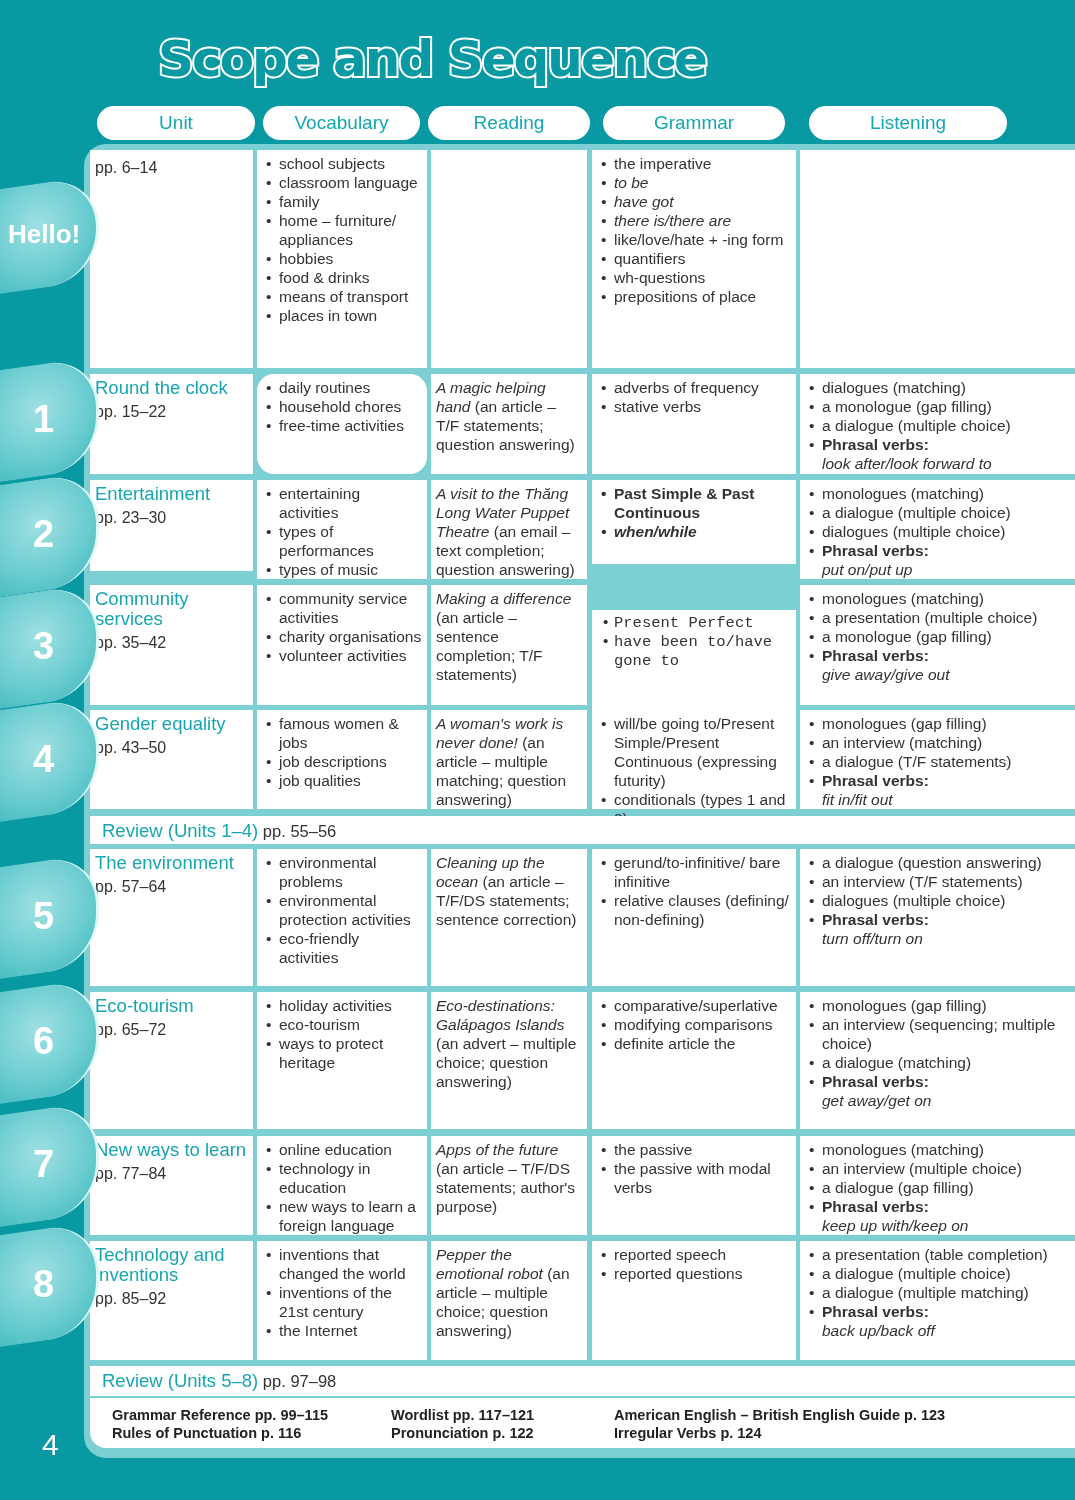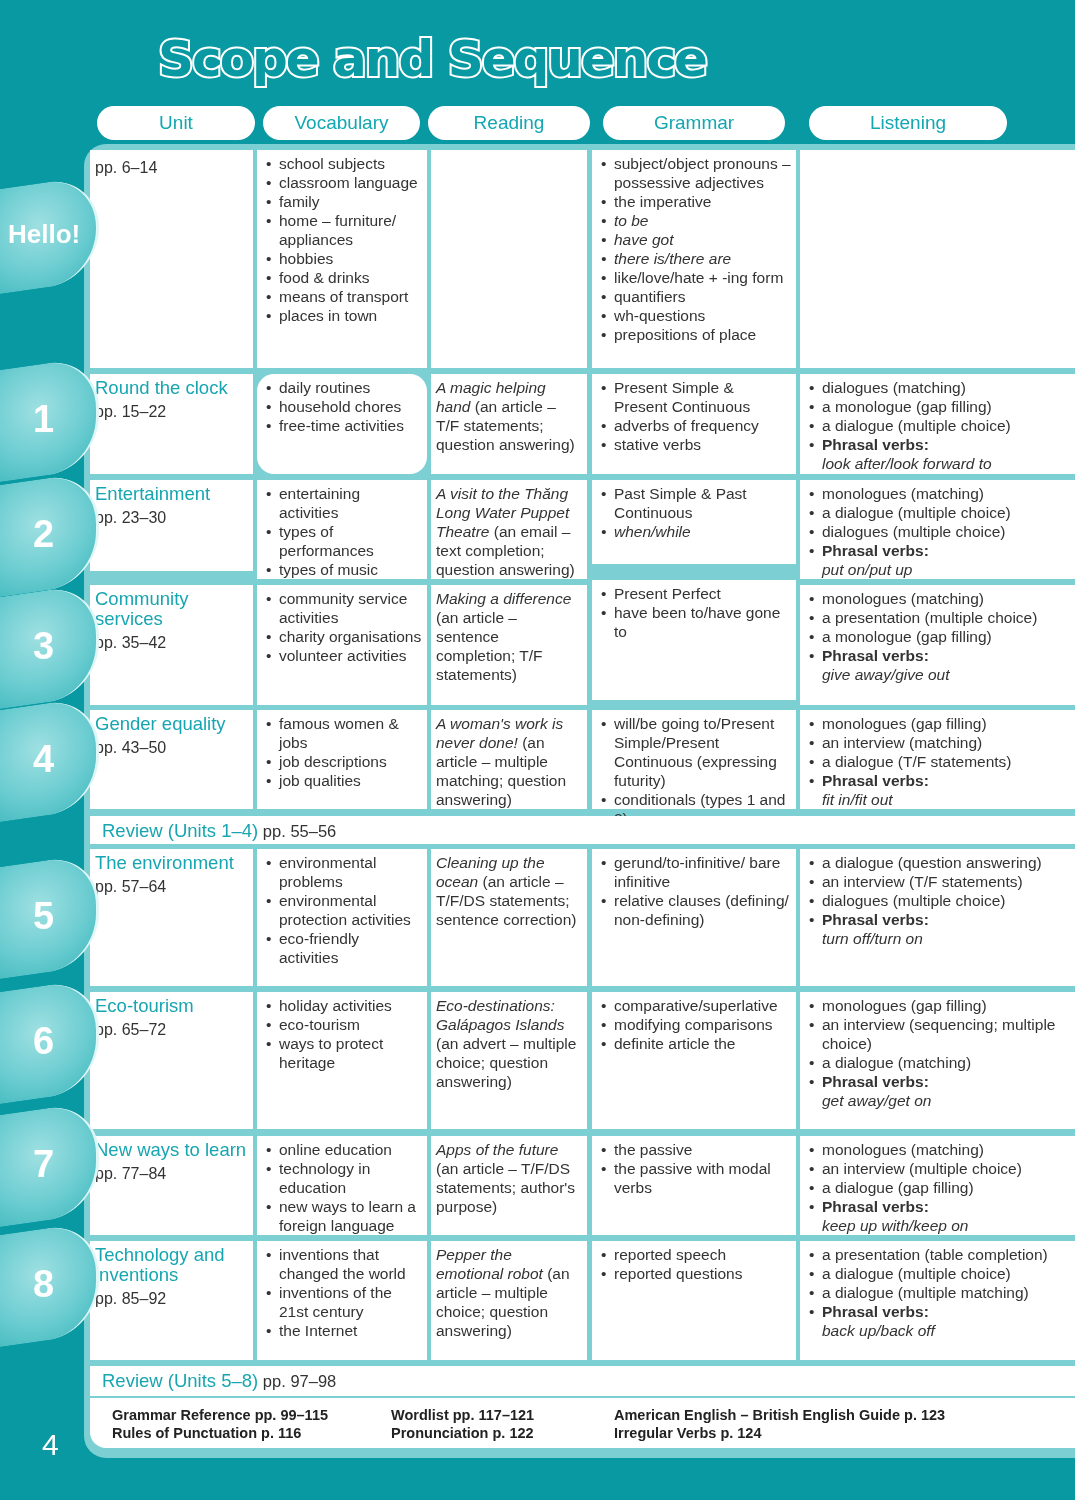--- a/index.html
+++ b/index.html
@@ -81,21 +81,20 @@
         <li>home – furniture/ appliances</li>
         <li>hobbies</li>
         <li>food &amp; drinks</li>
         <li>means of transport</li>
         <li>places in town</li>
       </ul>
     </div>
     <div class="cell" style="left: 431px; top: 150px; width: 156px; height: 218px;"></div>
     <div class="cell" style="left: 592px; top: 150px; width: 204px; height: 218px;">
       <ul>
-        <li>subject/object pronouns – possessive adjectives</li>
         <li>the imperative</li>
         <li class="i">to be</li>
         <li class="i">have got</li>
         <li class="i">there is/there are</li>
         <li>like/love/hate + -ing form</li>
         <li>quantifiers</li>
         <li>wh-questions</li>
         <li>prepositions of place</li>
       </ul>
     </div>
@@ -111,21 +110,20 @@
         <li>daily routines</li>
         <li>household chores</li>
         <li>free-time activities</li>
       </ul>
     </div>
     <div class="cell" style="left: 431px; top: 374px; width: 156px; height: 100px;">
       <div><span class="i">A magic helping hand</span><span> (an article – T/F statements; question answering)</span></div>
     </div>
     <div class="cell" style="left: 592px; top: 374px; width: 204px; height: 100px;">
       <ul>
-        <li>Present Simple &amp; Present Continuous</li>
         <li>adverbs of frequency</li>
         <li>stative verbs</li>
       </ul>
     </div>
     <div class="cell" style="left: 800px; top: 374px; width: 275px; height: 100px;">
       <ul>
         <li>dialogues (matching)</li>
         <li>a monologue (gap filling)</li>
         <li>a dialogue (multiple choice)</li>
         <li><span class="b">Phrasal verbs:</span><br><span class="i">look after/look forward to</span></li>
@@ -138,21 +136,21 @@
     <div class="cell" style="left: 257px; top: 480px; width: 170px; height: 99px;">
       <ul>
         <li>entertaining activities</li>
         <li>types of performances</li>
         <li>types of music</li>
       </ul>
     </div>
     <div class="cell" style="left: 431px; top: 480px; width: 156px; height: 99px;">
       <div><span class="i">A visit to the Thăng Long Water Puppet Theatre</span><span> (an email – text completion; question answering)</span></div>
     </div>
-    <div class="cell" style="left: 592px; top: 480px; width: 204px; height: 84px;">
+    <div class="cell" style="left: 592px; top: 480px; width: 204px; height: 84px; font-weight: bold;">
       <ul>
         <li>Past Simple &amp; Past Continuous</li>
         <li class="i">when/while</li>
       </ul>
     </div>
     <div class="cell" style="left: 800px; top: 480px; width: 275px; height: 99px;">
       <ul>
         <li>monologues (matching)</li>
         <li>a dialogue (multiple choice)</li>
         <li>dialogues (multiple choice)</li>
@@ -166,21 +164,21 @@
     <div class="cell" style="left: 257px; top: 585px; width: 170px; height: 120px;">
       <ul>
         <li>community service activities</li>
         <li>charity organisations</li>
         <li>volunteer activities</li>
       </ul>
     </div>
     <div class="cell" style="left: 431px; top: 585px; width: 156px; height: 120px;">
       <div><span class="i">Making a difference</span><span> (an article – sentence completion; T/F statements)</span></div>
     </div>
-    <div class="cell" style="left: 592px; top: 580px; width: 204px; height: 120px;">
+    <div class="cell" style="left: 592px; top: 610px; width: 204px; height: 120px; font-family: Liberation Mono, monospace;">
       <ul>
         <li>Present Perfect</li>
         <li>have been to/have gone to</li>
       </ul>
     </div>
     <div class="cell" style="left: 800px; top: 585px; width: 275px; height: 120px;">
       <ul>
         <li>monologues (matching)</li>
         <li>a presentation (multiple choice)</li>
         <li>a monologue (gap filling)</li>

